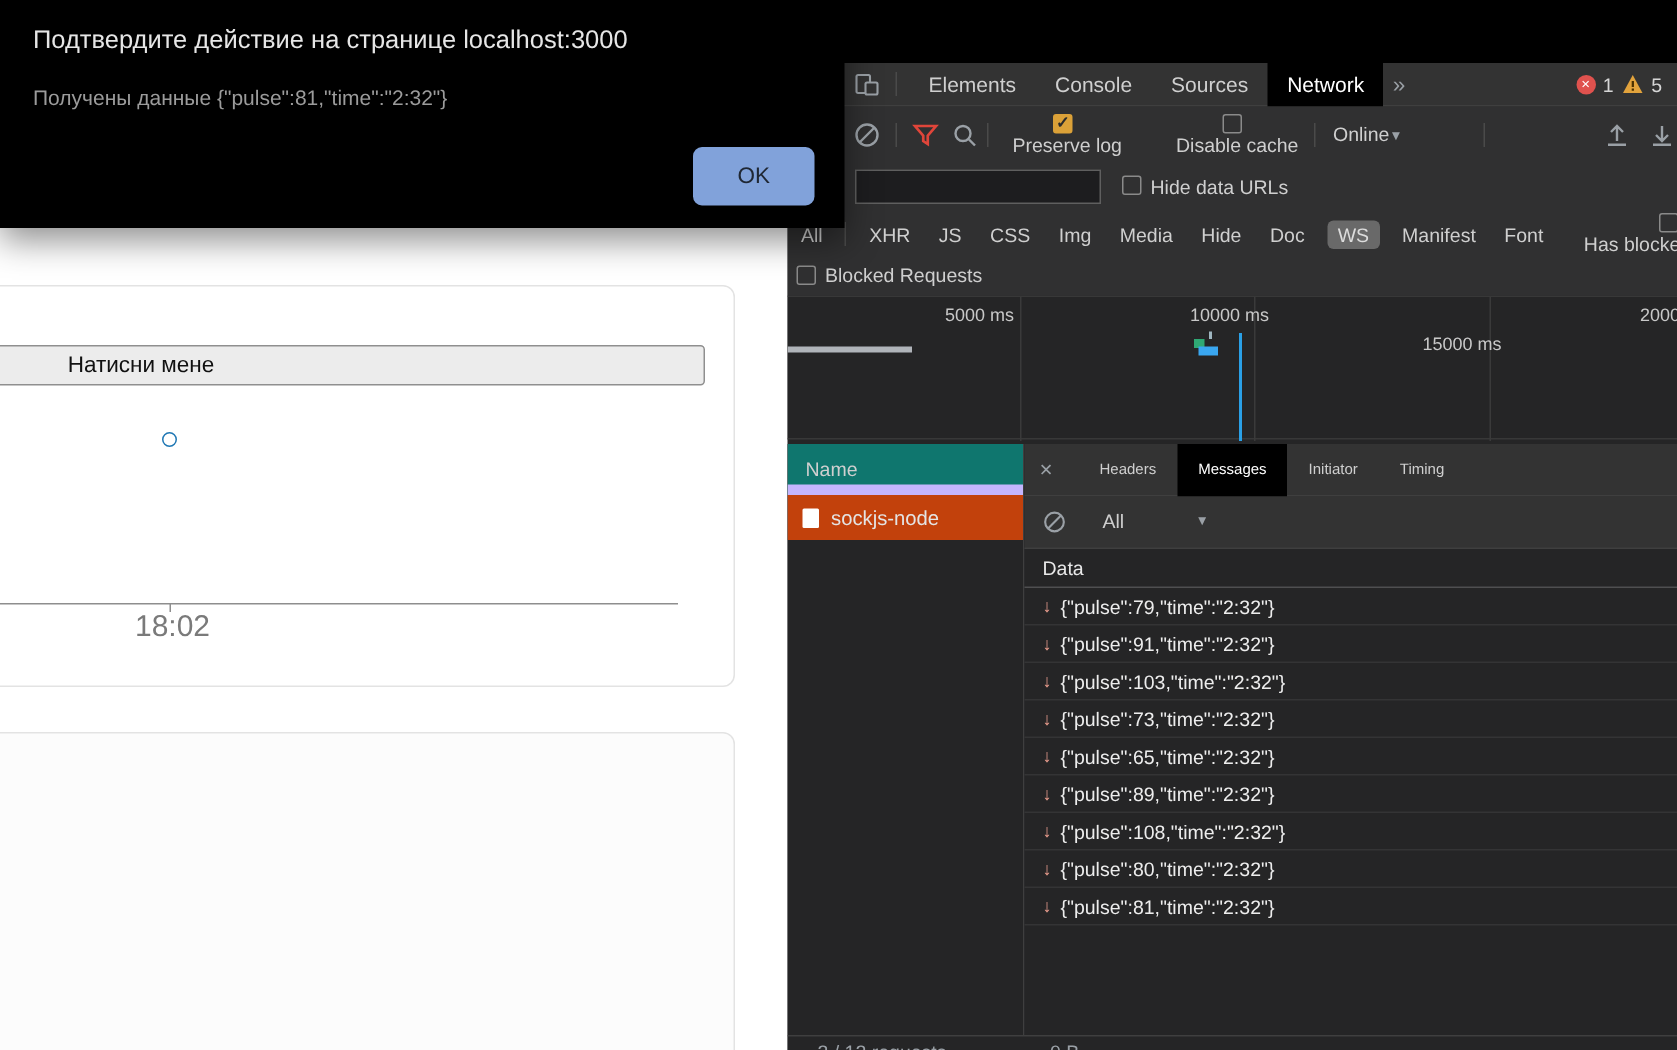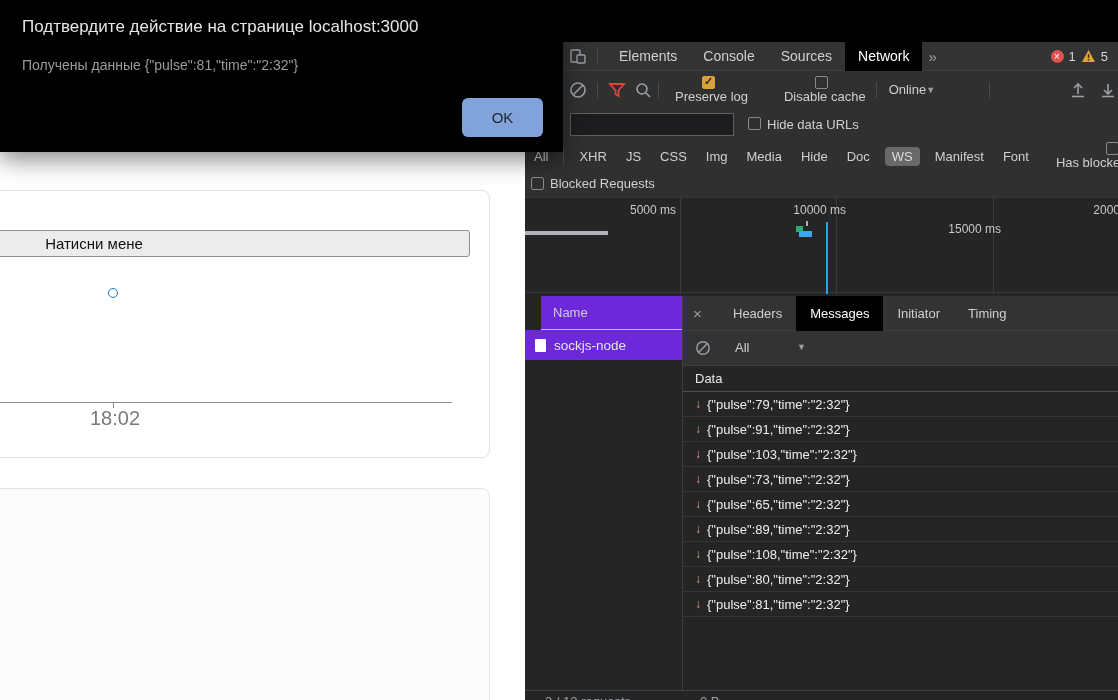--- a/index.html
+++ b/index.html
@@ -68,31 +68,31 @@
   .tl-label { position:absolute; top:5px; width:68px; text-align:right; color:#c8c8c8; font-size:12px; }
   #tl-bar { position:absolute; left:0; top:33px; width:83px; height:4px; background:#b0b4b9; }
   #tl-green { position:absolute; left:271px; top:28px; width:7px; height:6px; background:#2fa874; }
   #tl-blue { position:absolute; left:274px; top:33px; width:13px; height:6px; background:#3aa7f0; }
   #tl-speck { position:absolute; left:281px; top:23px; width:2px; height:5px; background:#9fb6c0; }
   #tl-line { position:absolute; left:301px; top:24px; width:2px; height:72px; background:#2aa0e6; }
 
   #dt-requests { left:0; top:296px; width:158px; height:394px; background:#252526;
                  border-right:1px solid #3f3f3f; }
   #req-header { height:34px; line-height:34px; padding-left:12px; color:#cfcfcf; font-size:13px;
-                background:#6d28d9; border-bottom:1px solid #c4b5fd;margin-left:16px; }
+                background:#0f766e; border-bottom:7px solid #c4b5fd; }
   .req-row { height:30px; display:flex; align-items:center; padding-left:10px; }
-  .req-row:nth-child(2) { background:#6d28d9; }
+  .req-row:nth-child(2) { background:#c2410c; }
   .doc-icon { width:11px; height:13px; background:#fff; border-radius:1px; flex:none; margin-right:8px; }
   .req-name { color:#e4e4e4; font-size:13.5px; white-space:nowrap; overflow:hidden; }
 
   #dt-detail { left:158px; top:296px; width:435px; height:394px; background:#252526; }
   #detail-tabs { height:35px; background:#333333; border-bottom:1px solid #3f3f3f;
                  display:flex; align-items:center; padding-left:10px; }
   .close-x { color:#9aa0a6; font-size:15px; width:14px; margin-right:12px; }
-  .detail-tab { color:#cfcfcf; font-size:13px; padding:0 14px; height:35px; line-height:35px; }
+  .detail-tab { color:#cfcfcf; font-size:10px; padding:0 14px; height:35px; line-height:35px; }
   .detail-tab.active { background:#000; color:#fff; }
   #detail-toolbar { position:relative; height:35px; background:#333333; border-bottom:1px solid #3f3f3f; }
   #frame-filter { position:absolute; left:52px; top:9px; color:#cfcfcf; font-size:13px; }
   #frame-caret { position:absolute; left:114px; top:11px; }
   #regex-input { position:absolute; left:125px; top:6px; width:260px; height:23px;
                  background:#232323; border:1px solid #6a6a6a; color:#ddd;
                  font-size:13px; padding:0 6px; }
   #regex-input::placeholder { color:#8b8b8b; }
   #data-header { height:26px; line-height:26px; padding-left:12px; color:#e8e8e8; font-size:13px;
                  border-bottom:1px solid #4f4f50; }

